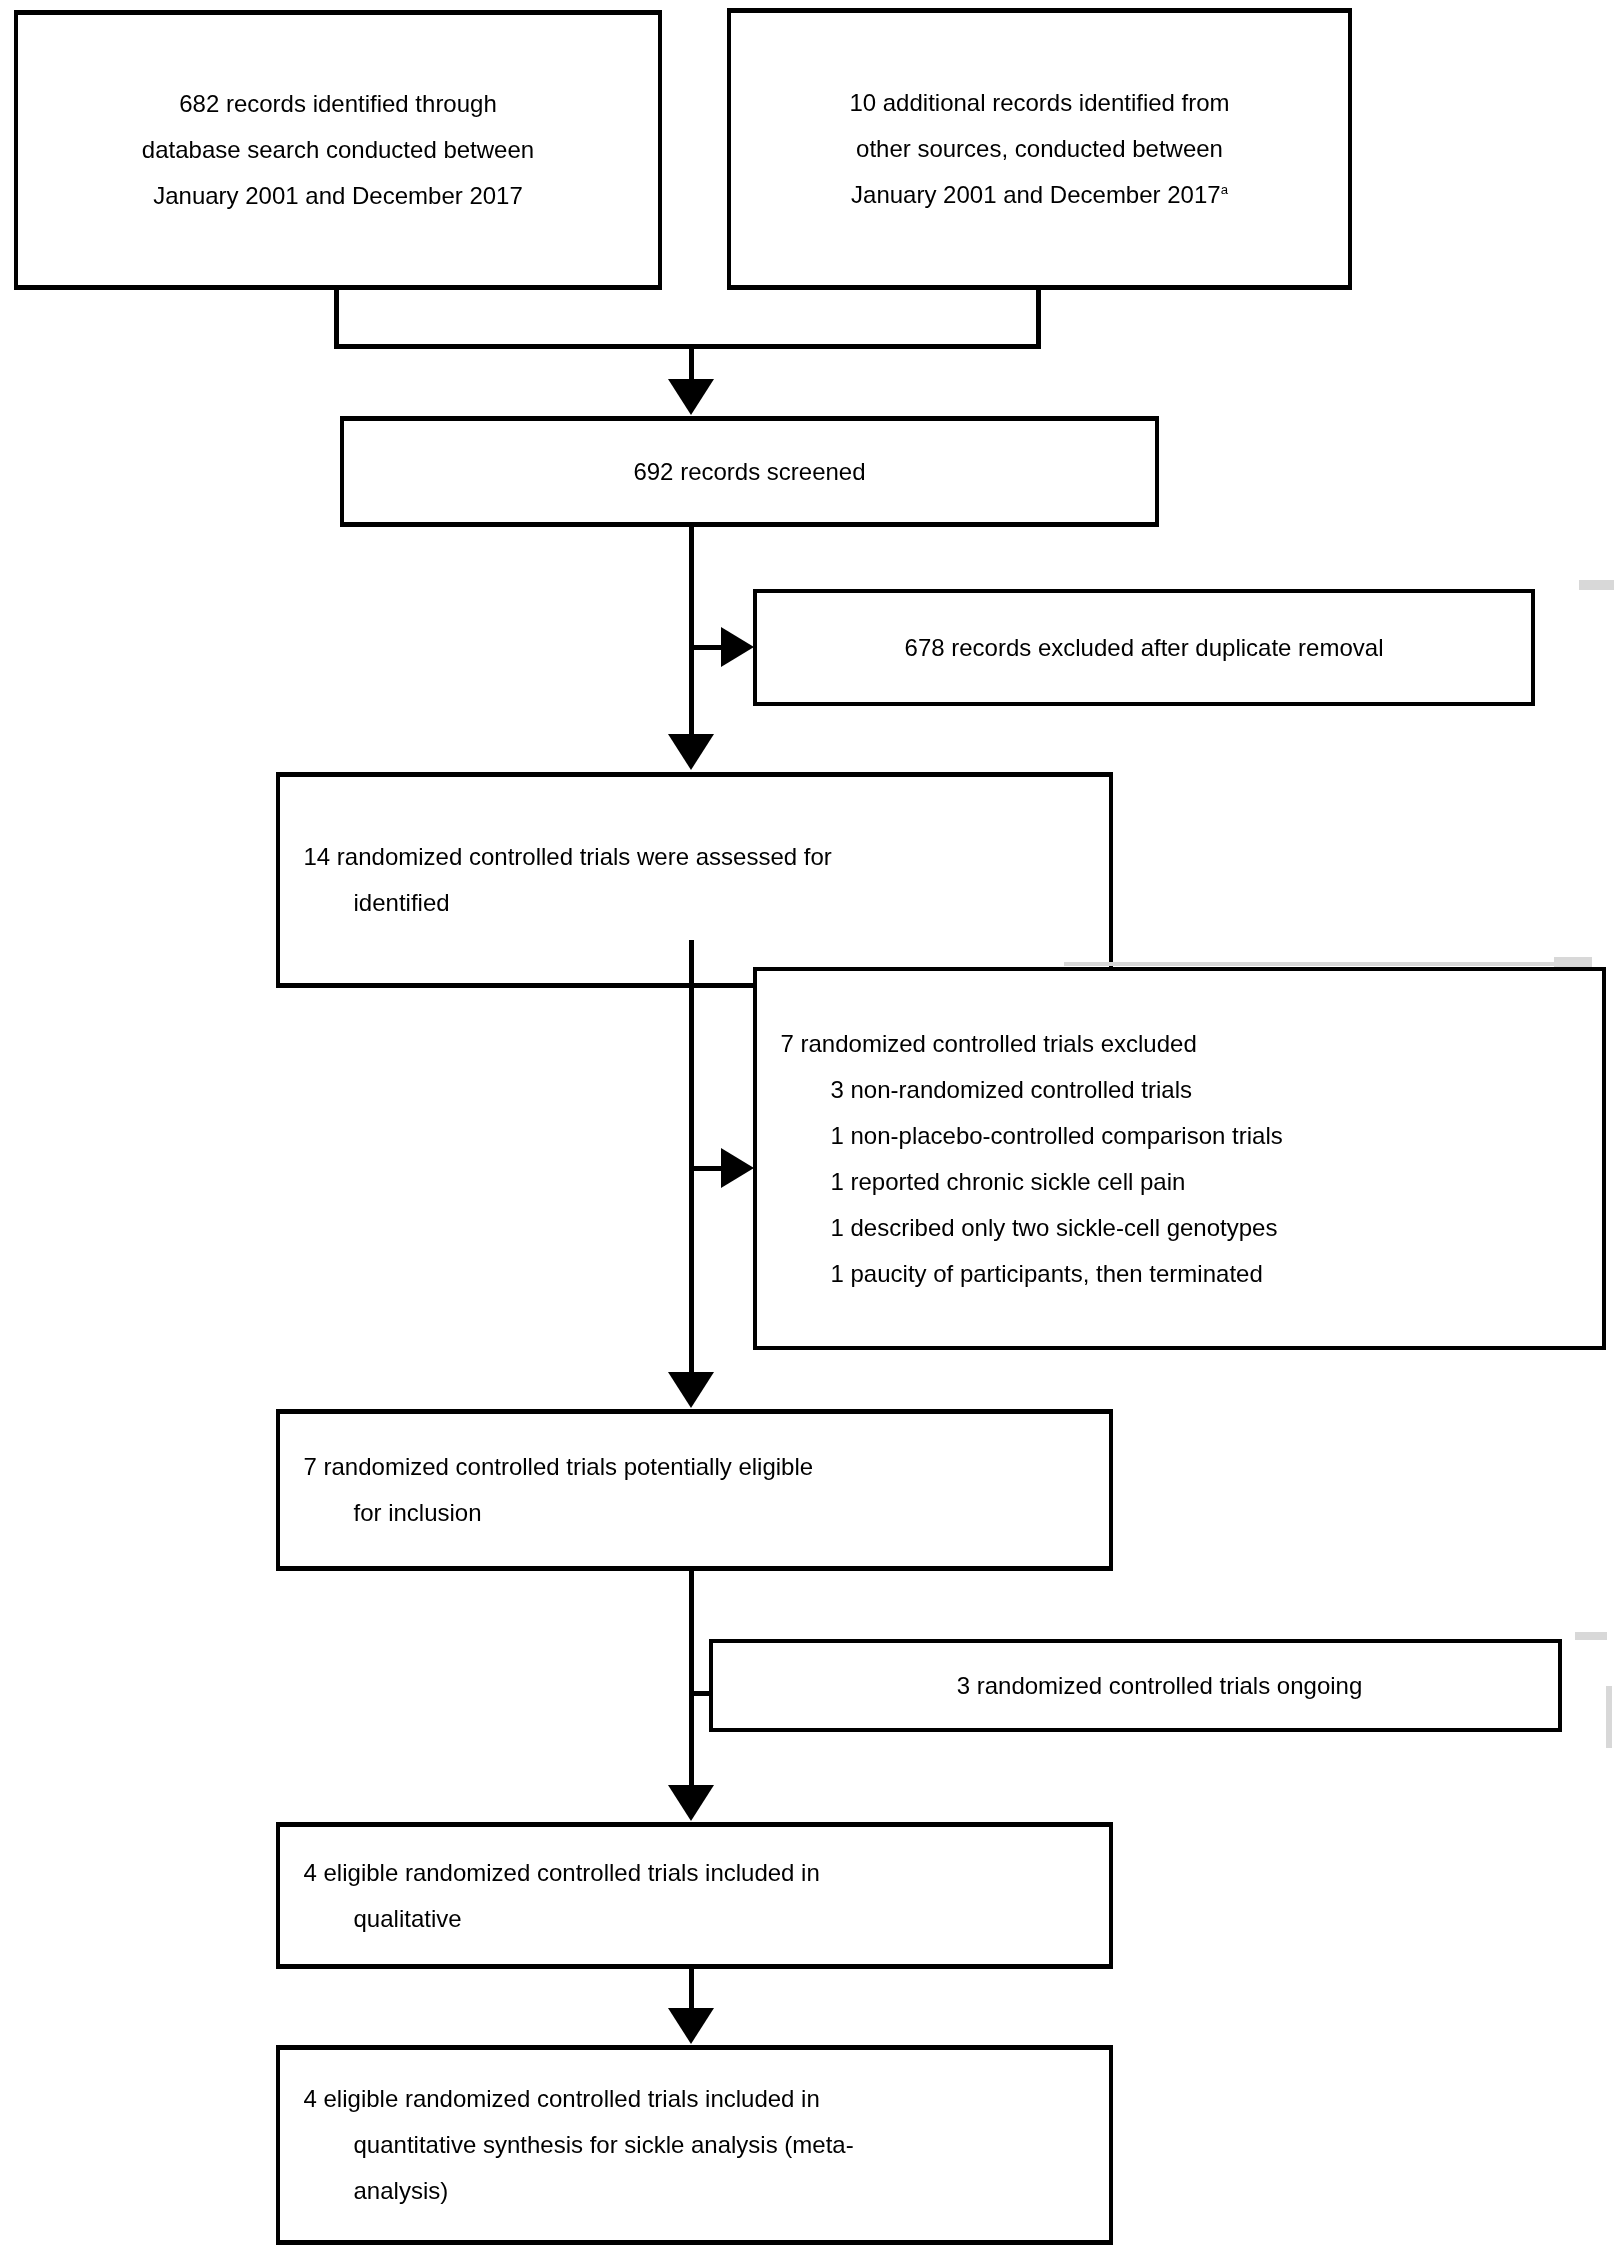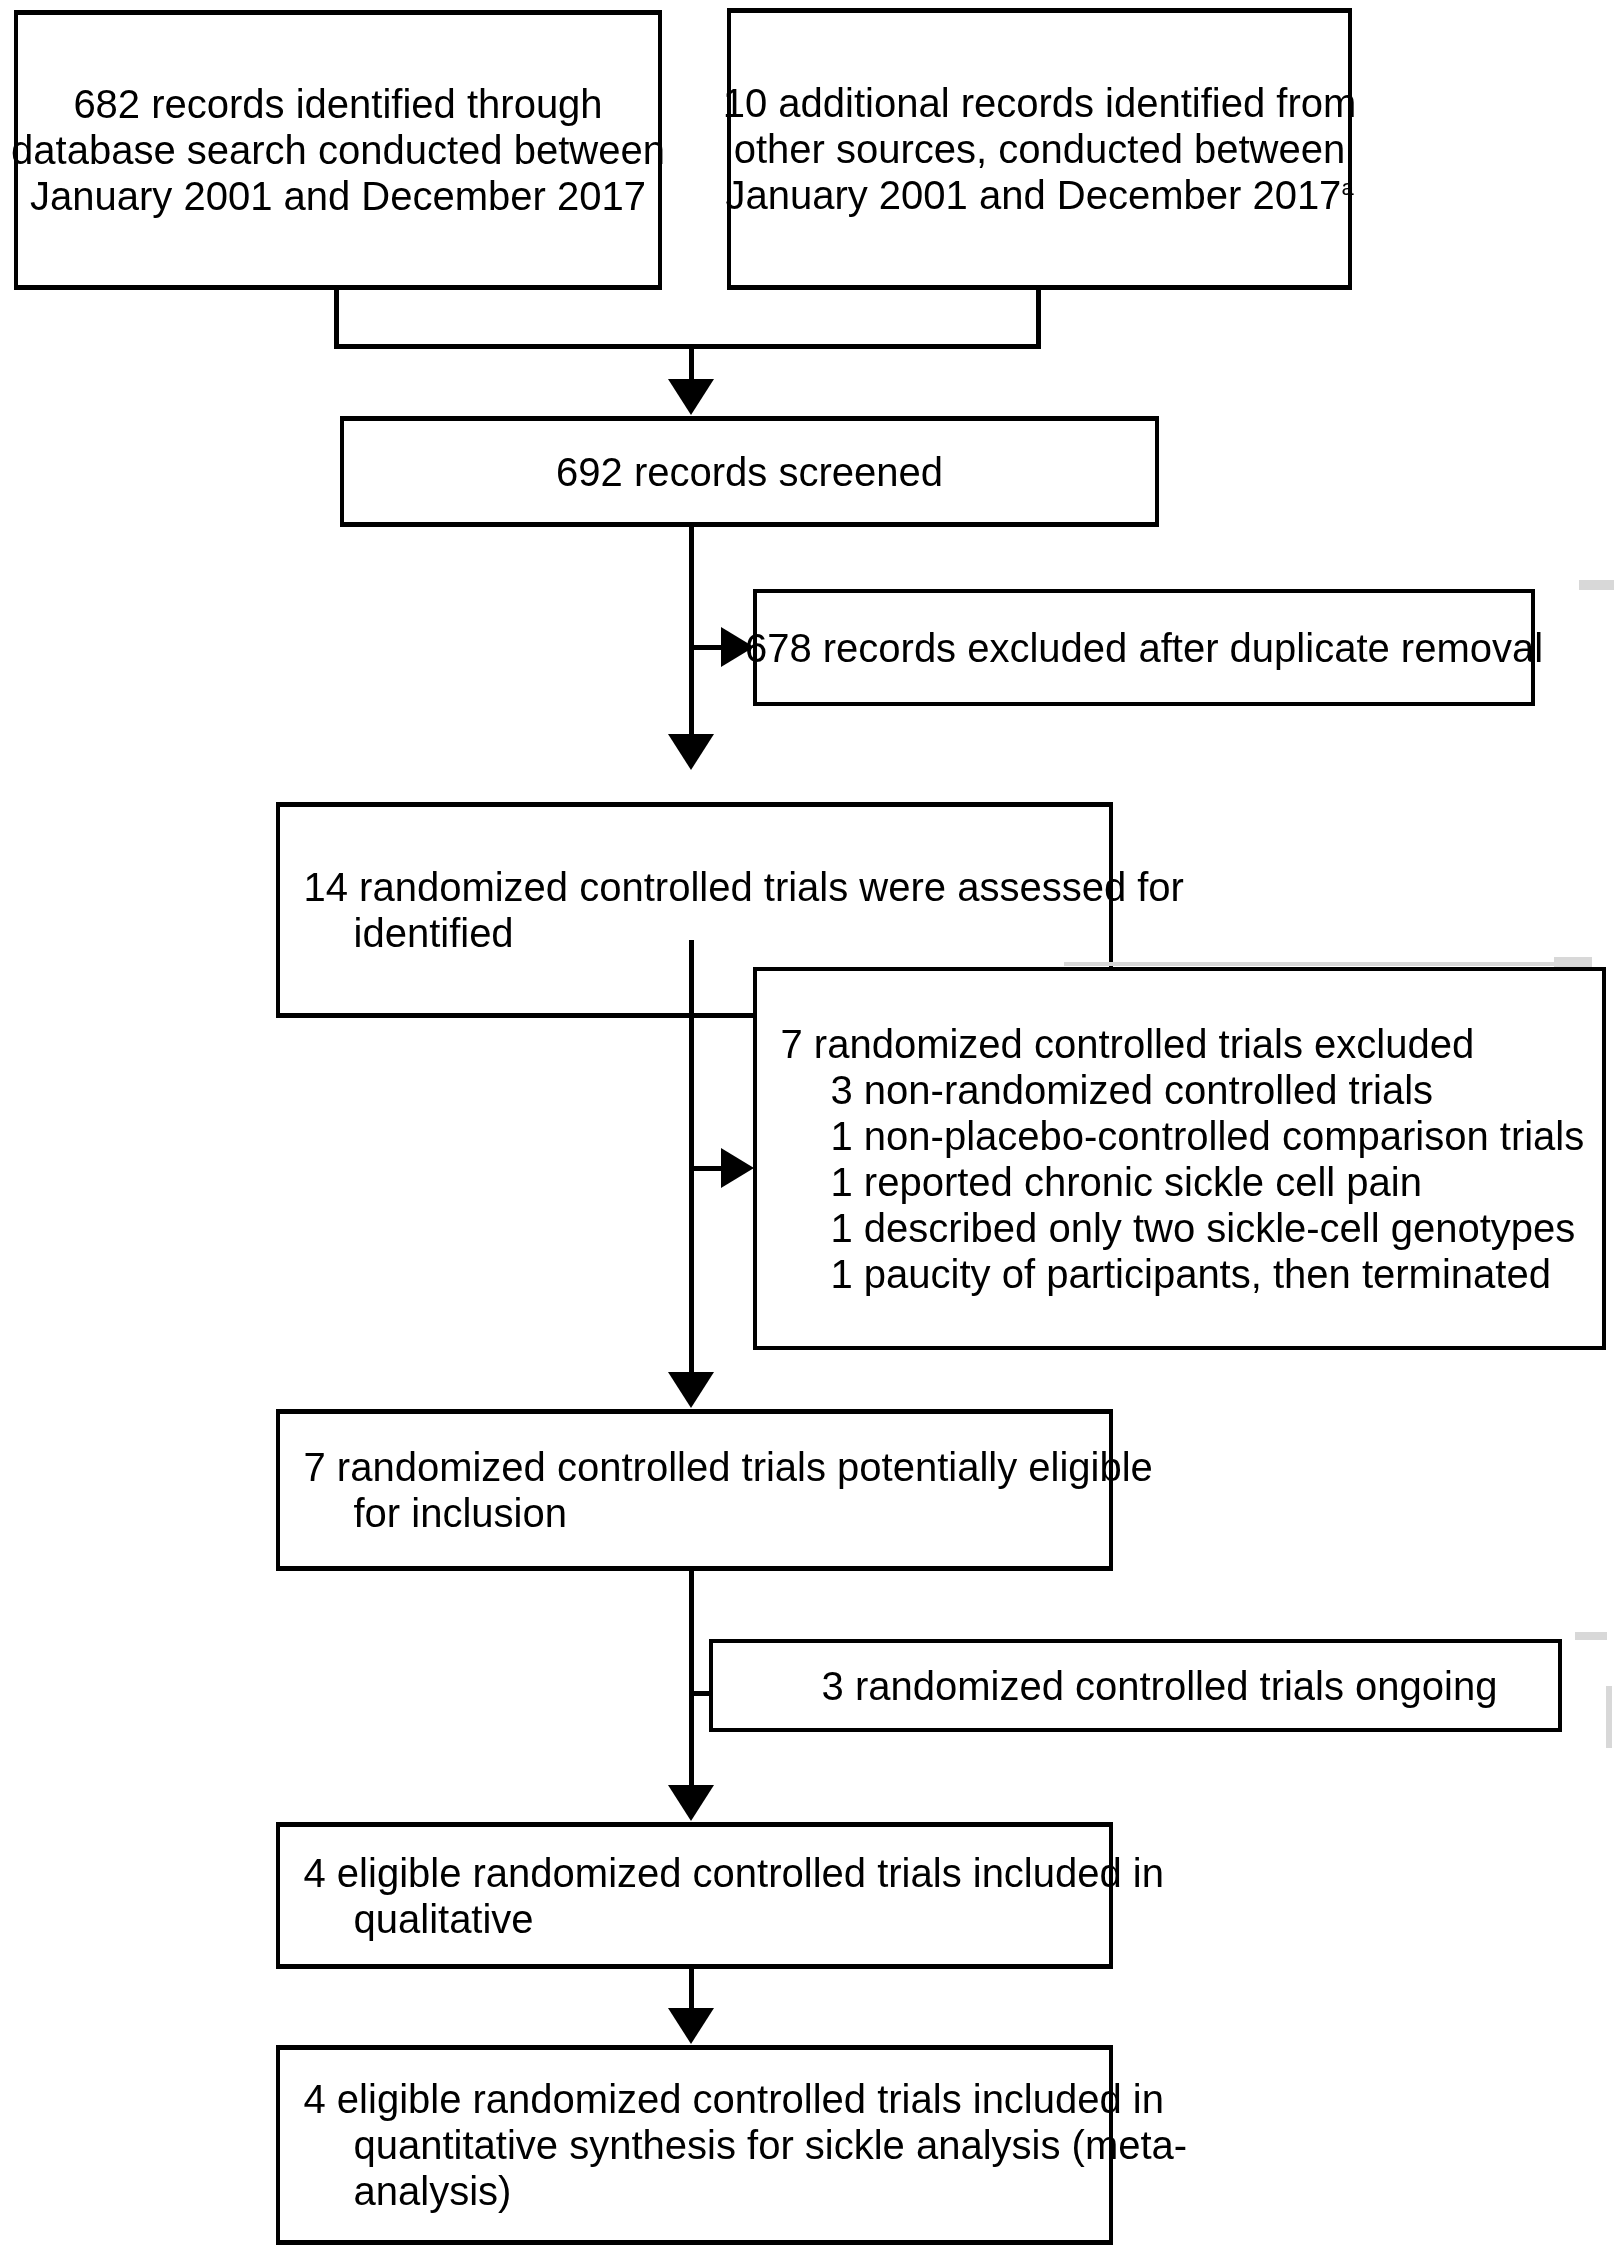--- a/index.html
+++ b/index.html
@@ -16,21 +16,21 @@
     color: #000000;
   }
   .box {
     position: absolute;
     box-sizing: border-box;
     border: 4.1px solid #000000;
     background: #ffffff;
     display: flex;
     flex-direction: column;
     justify-content: center;
-    font-size: 40px;
+    font-size: 24px;
     line-height: 46px;
   }
   .box.thick {
     border-top-width: 5.5px;
     border-bottom-width: 5.5px;
   }
   .box.center {
     align-items: center;
     text-align: center;
   }
@@ -110,21 +110,21 @@
   <div class="vline" style="left:689px; top:525px; height:211px;"></div>
   <div class="arrow-down" style="left:668px; top:734px;"></div>
   <div class="hline" style="left:689px; top:645px; width:36px;"></div>
   <div class="arrow-right" style="left:721px; top:627px;"></div>
 
   <div class="artifact" style="left:1579px; top:580px; width:35px; height:9.7px;"></div>
   <div class="box center" style="left:753px; top:589px; width:782px; height:117px;">
     <div class="line">678 records excluded after duplicate removal</div>
   </div>
 
-  <div class="box leftalign thick" style="left:276px; top:802px; width:837px; height:216px;">
+  <div class="box leftalign thick" style="left:276px; top:772px; width:837px; height:216px;">
     <div class="line">14 randomized controlled trials were assessed for</div>
     <div class="line hang">identified</div>
   </div>
 
   <div class="vline" style="left:689px; top:940px; height:434px;"></div>
   <div class="arrow-down" style="left:668px; top:1372px;"></div>
   <div class="hline" style="left:689px; top:1166px; width:36px;"></div>
   <div class="arrow-right" style="left:721px; top:1148px;"></div>
 
   <div class="artifact" style="left:1064px; top:962px; width:525px; height:4.1px;"></div>

